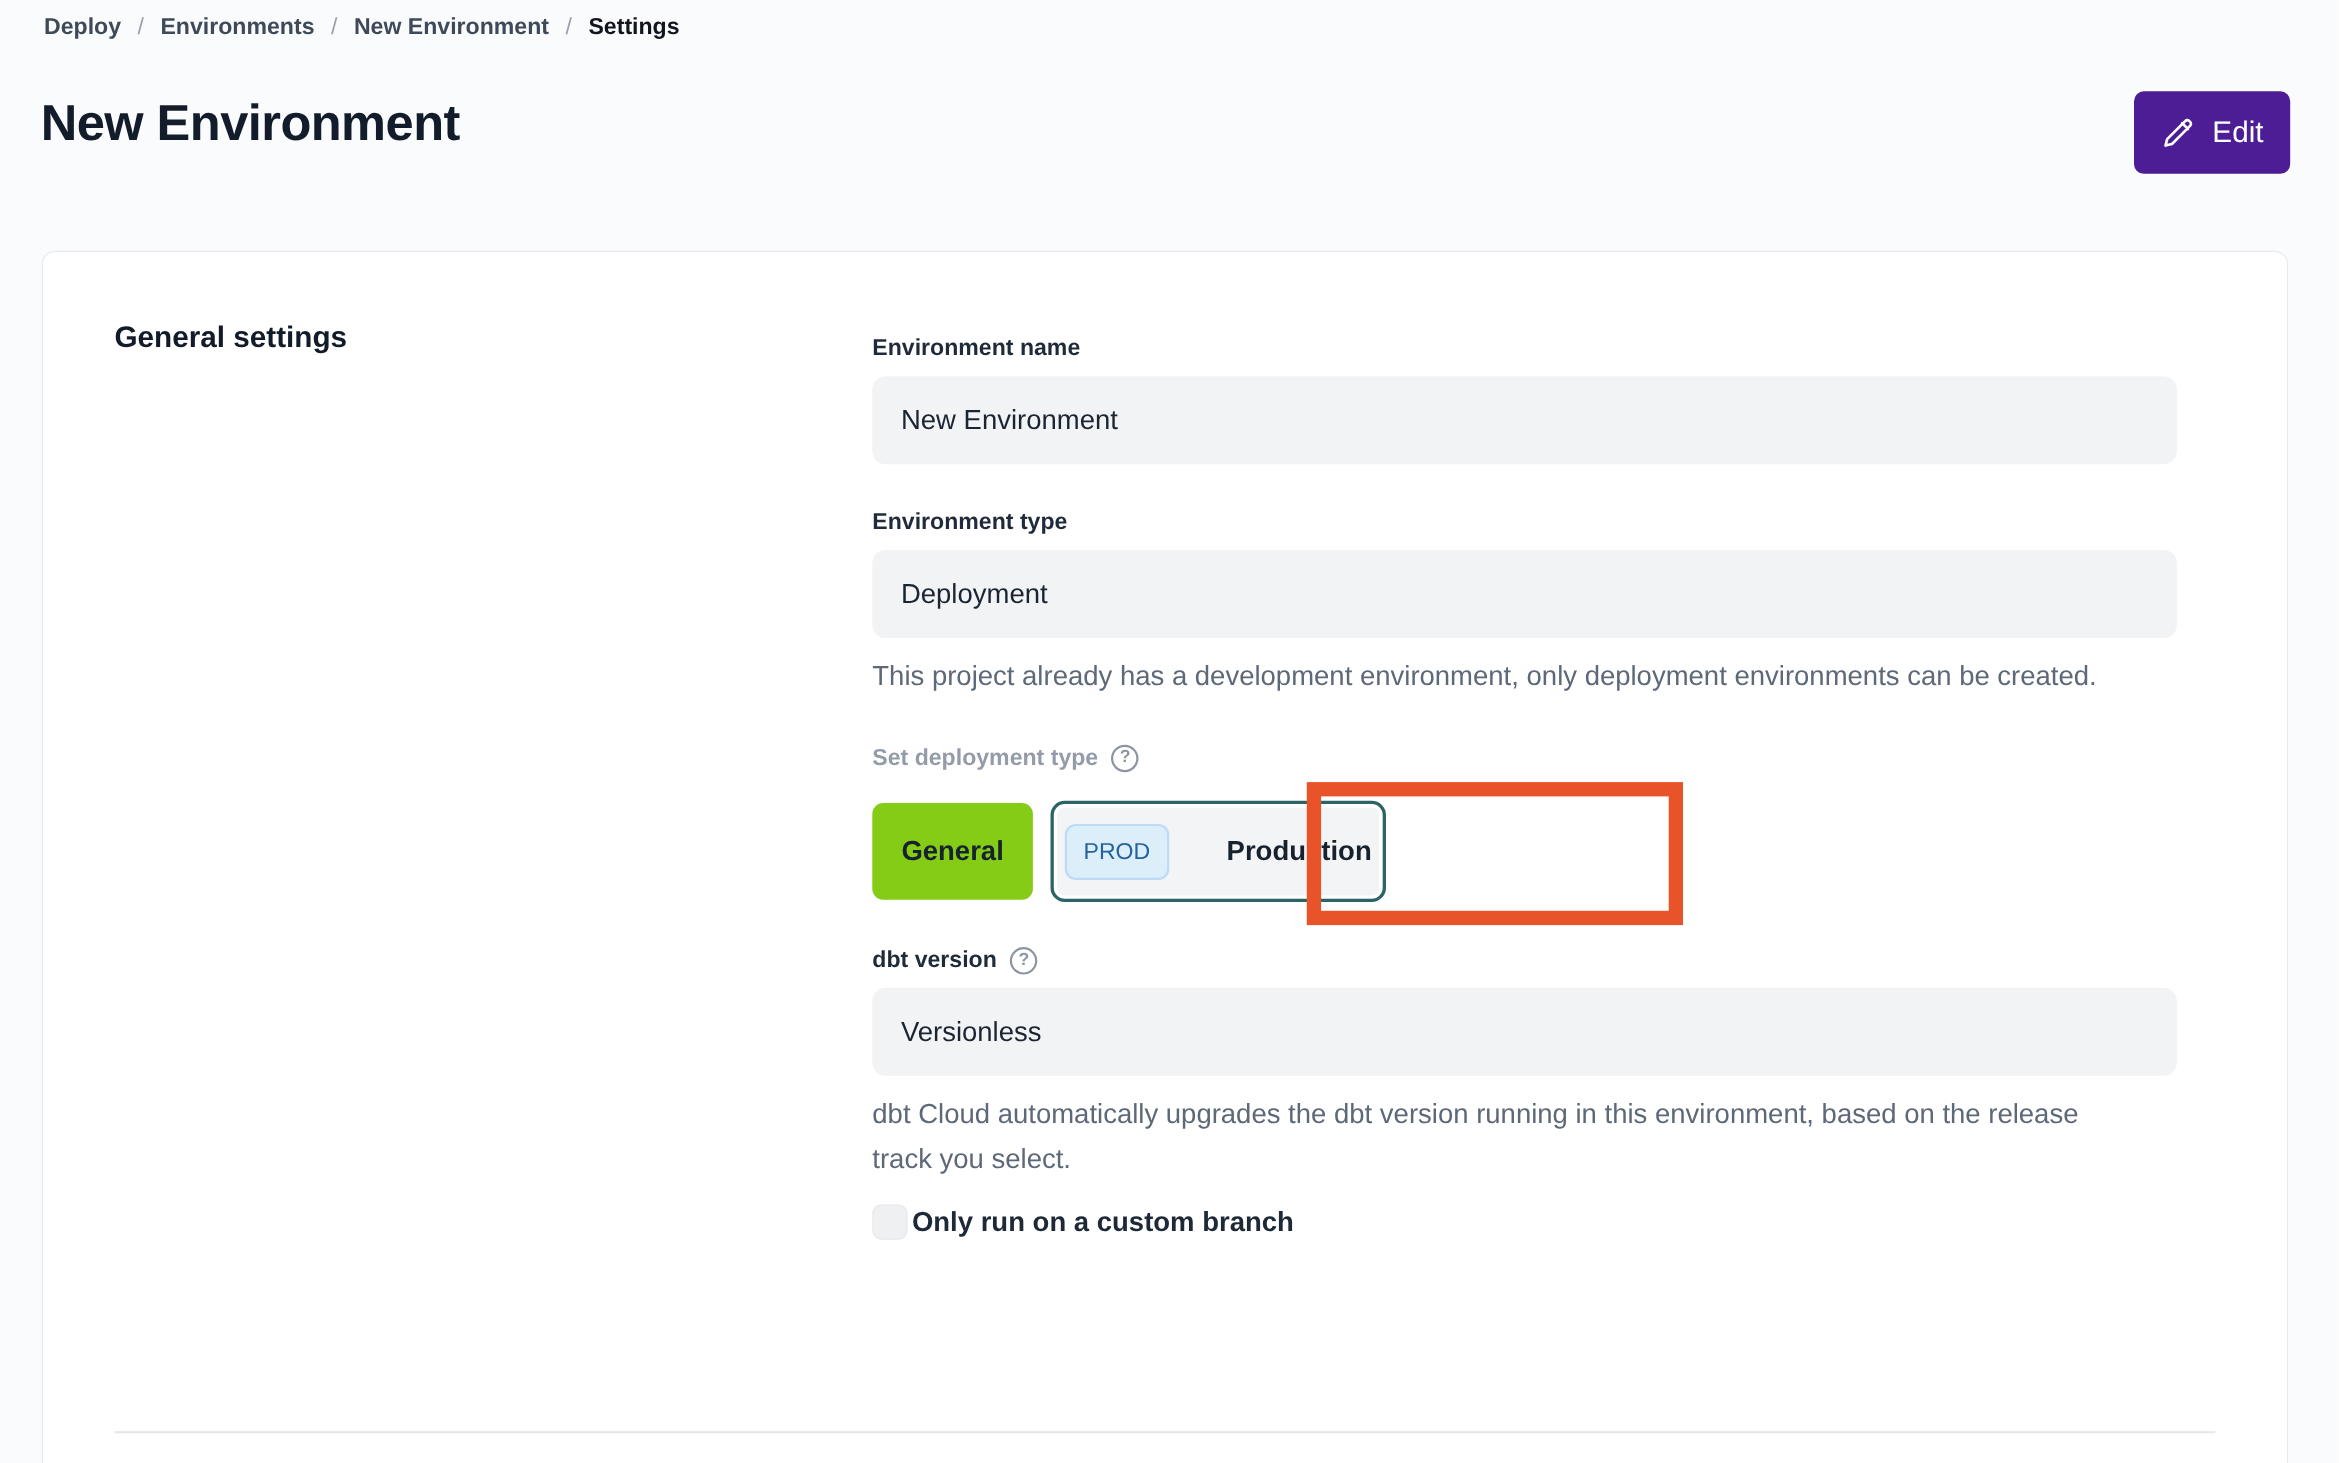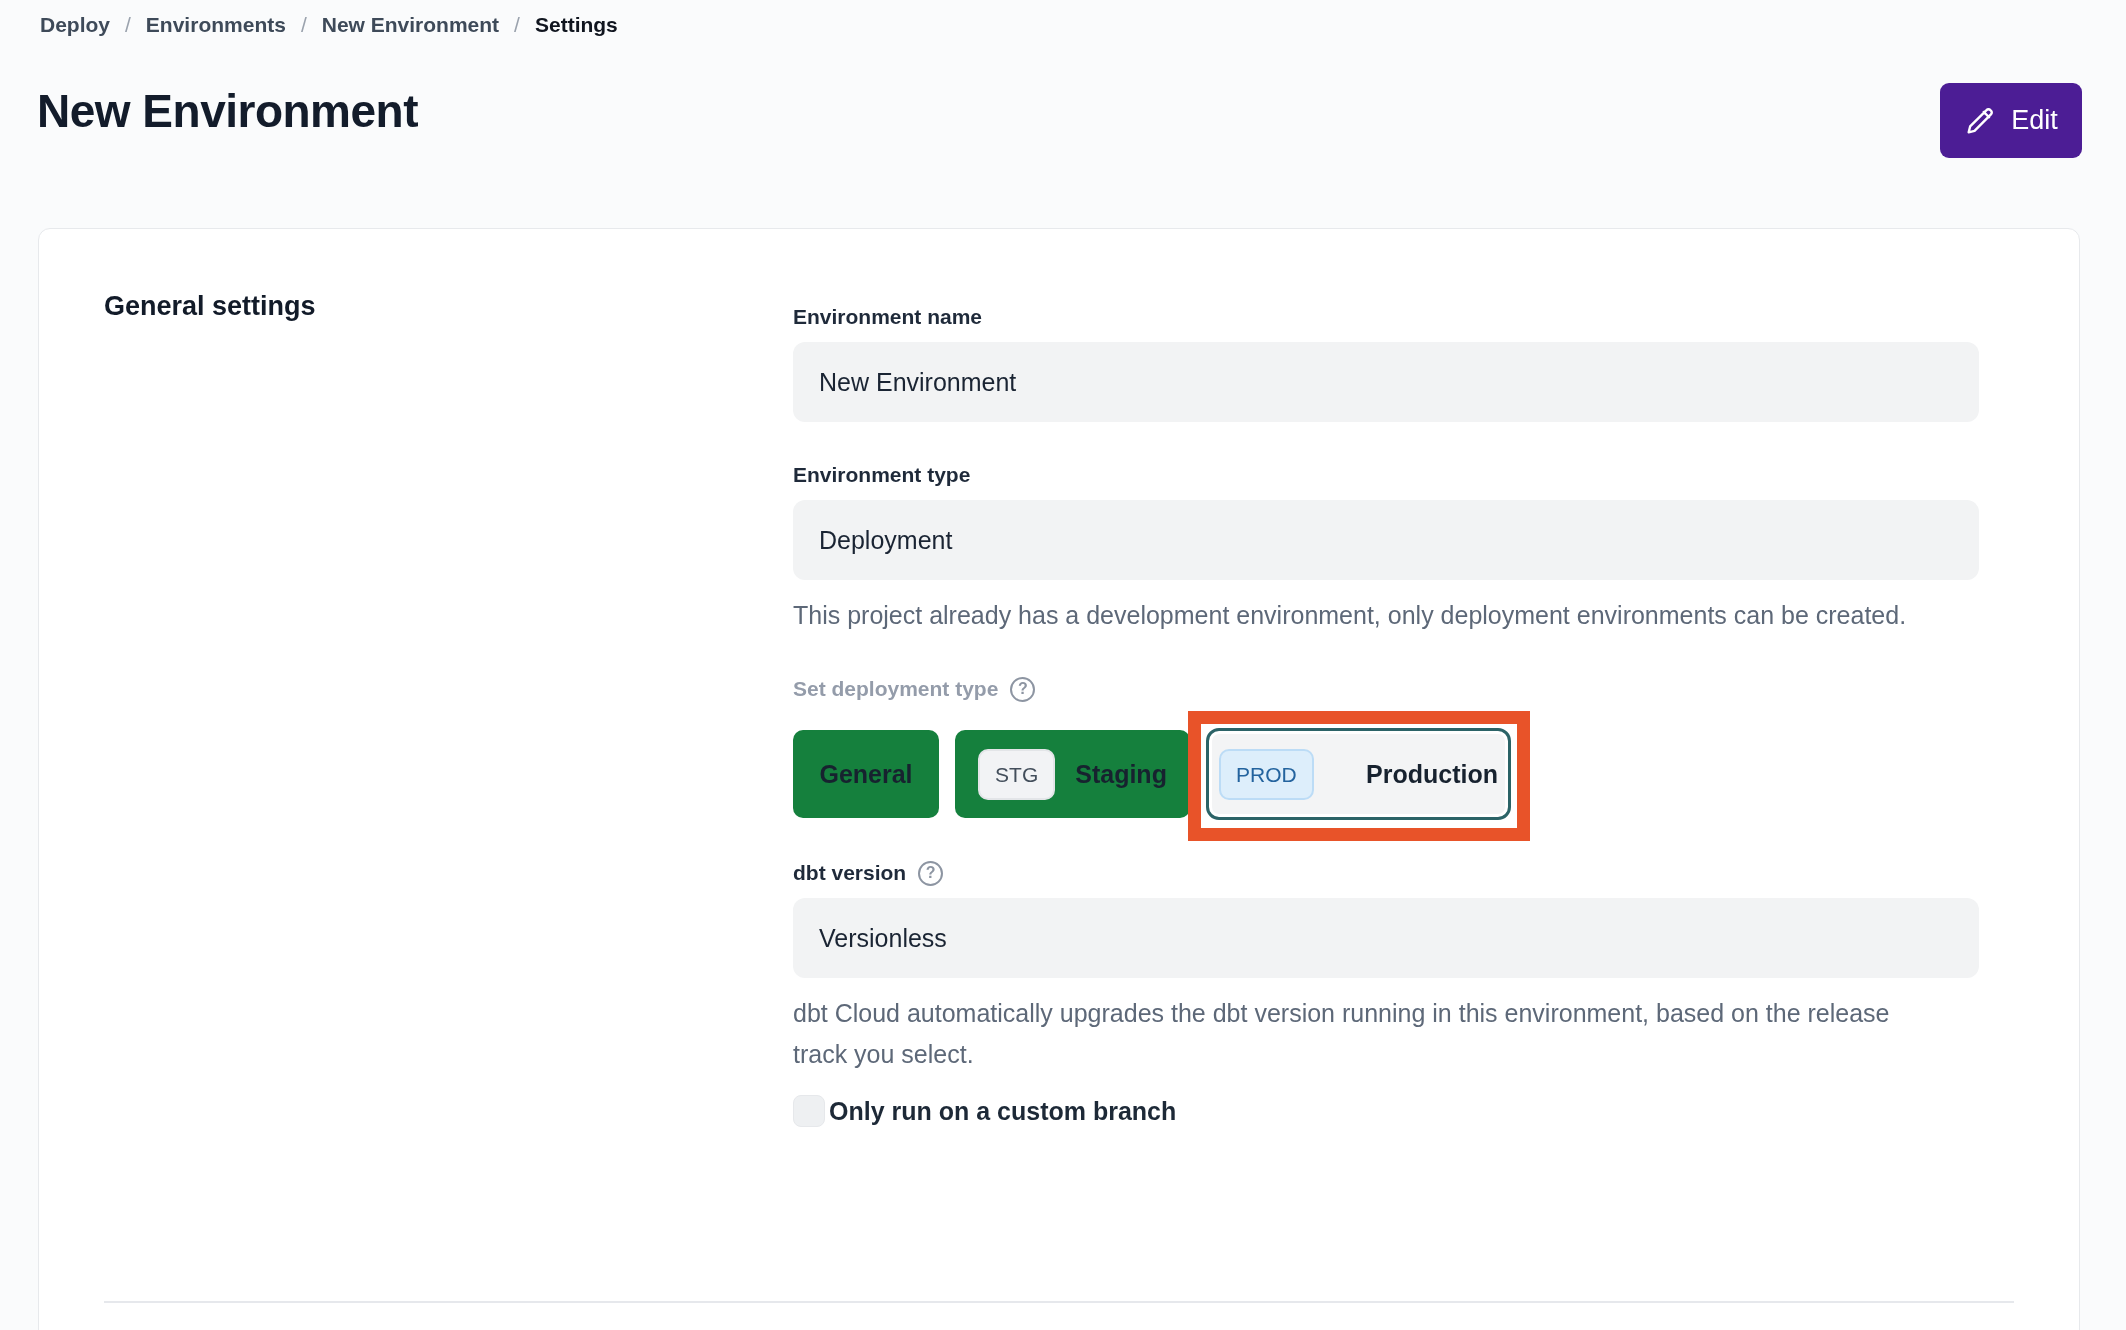--- a/index.html
+++ b/index.html
@@ -86,21 +86,21 @@
   .mt-label { margin-top:40px; }
 
   
   .designates { margin-top:16px; font-size:25px; color:#5d6878; }
   .btn-row {
     position:relative; margin-top:26px;
     display:flex; align-items:center; gap:16px; height:92px;
   }
   .type-btn {
     height:88px; border:none; border-radius:10px;
-    background:#15803d;
+    background:#84cc16;
     font-family:inherit; font-size:25px; font-weight:700; color:#17222f;
     display:flex; align-items:center; justify-content:center; gap:20px;
     cursor:pointer; padding:0 10px;
   }
   .type-btn.general { width:146px; }
   .type-btn.staging { width:235px; }
   .type-btn.production {
     width:305px; height:92px;
     background:#f3f4f5;
     border:3px solid #2b6367;
@@ -185,24 +185,20 @@
 
     <div class="label-row mt-label">
       <span class="field-label muted">Set deployment type</span>
       <span class="help-icon">?</span>
     </div>
 
     <div class="btn-row">
       <button class="type-btn general">
         <span>General</span>
       </button>
-      <button class="type-btn staging">
-        <span class="type-badge stg">STG</span>
-        <span>Staging</span>
-      </button>
       <button class="type-btn production">
         <span class="type-badge prod">PROD</span>
         <span>Production</span>
       </button>
       <div class="highlight-box"></div>
     </div>
 
     <div class="label-row mt-label">
       <span class="field-label">dbt version</span>
       <span class="help-icon">?</span>

